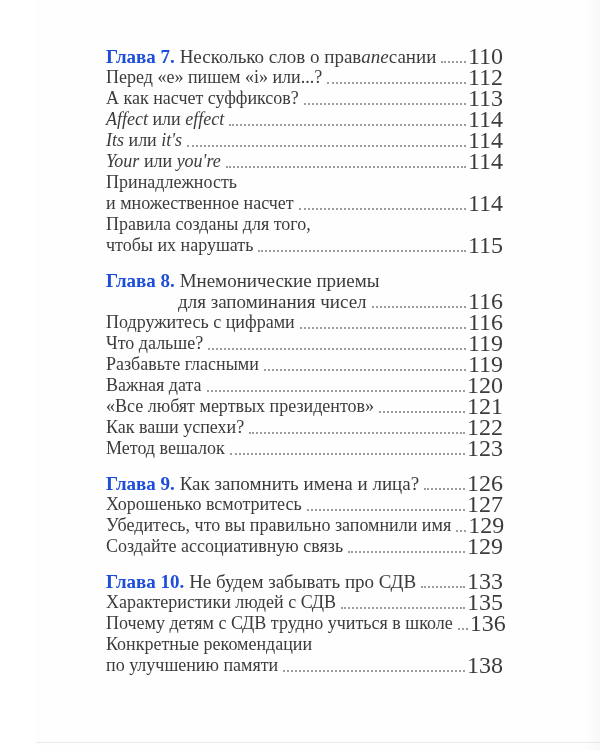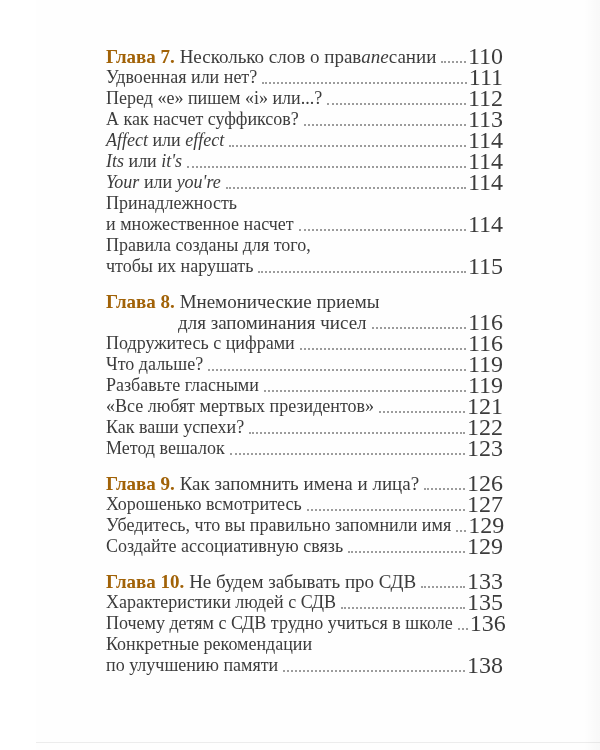--- a/index.html
+++ b/index.html
@@ -61,21 +61,21 @@
     font-size: 19px;
   }
   .row.indent {
     margin-left: 72px;
   }
   .label {
     flex: 0 0 auto;
   }
   .seg.b {
     font-weight: bold;
-    color: #a16207;
+    color: #1d4ed8;
   }
   .seg.i {
     font-style: italic;
   }
   .leader {
     flex: 1 1 auto;
     min-width: 10px;
     border-bottom: 2px dotted #9c9c9c;
     margin: 0 2px 4px 5px;
   }
@@ -93,25 +93,20 @@
 <div class="page">
   <div class="edge-left-white"></div>
   <div class="toc">
       <div class="section">
         <div class="row chapter">
           <span class="label"><span class="seg b">Глава 7.</span><span class="seg"> Несколько слов о прав</span><span class="seg i">апе</span><span class="seg">сании</span></span>
           <span class="leader"></span>
           <span class="pagenum">110</span>
         </div>
         <div class="row">
-          <span class="label"><span class="seg">Удвоенная или нет?</span></span>
-          <span class="leader"></span>
-          <span class="pagenum">111</span>
-        </div>
-        <div class="row">
           <span class="label"><span class="seg">Перед «е» пишем «i» или...?</span></span>
           <span class="leader"></span>
           <span class="pagenum">112</span>
         </div>
         <div class="row">
           <span class="label"><span class="seg">А как насчет суффиксов?</span></span>
           <span class="leader"></span>
           <span class="pagenum">113</span>
         </div>
         <div class="row">
@@ -162,20 +157,25 @@
         </div>
         <div class="row">
           <span class="label"><span class="seg">Что дальше?</span></span>
           <span class="leader"></span>
           <span class="pagenum">119</span>
         </div>
         <div class="row">
           <span class="label"><span class="seg">Разбавьте гласными</span></span>
           <span class="leader"></span>
           <span class="pagenum">119</span>
+        </div>
+        <div class="row">
+          <span class="label"><span class="seg">Важная дата</span></span>
+          <span class="leader"></span>
+          <span class="pagenum">120</span>
         </div>
         <div class="row">
           <span class="label"><span class="seg">«Все любят мертвых президентов»</span></span>
           <span class="leader"></span>
           <span class="pagenum">121</span>
         </div>
         <div class="row">
           <span class="label"><span class="seg">Как ваши успехи?</span></span>
           <span class="leader"></span>
           <span class="pagenum">122</span>

